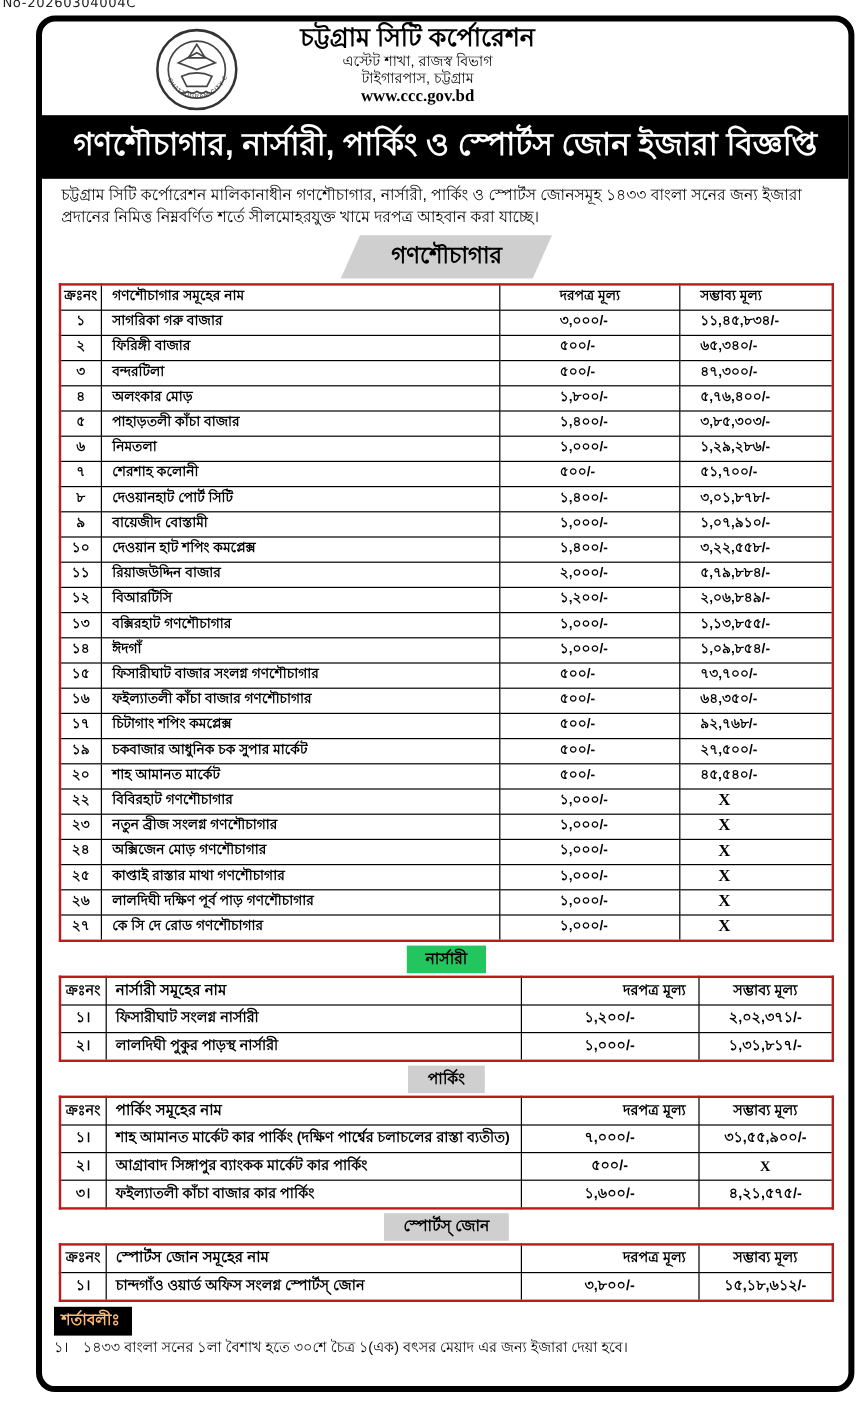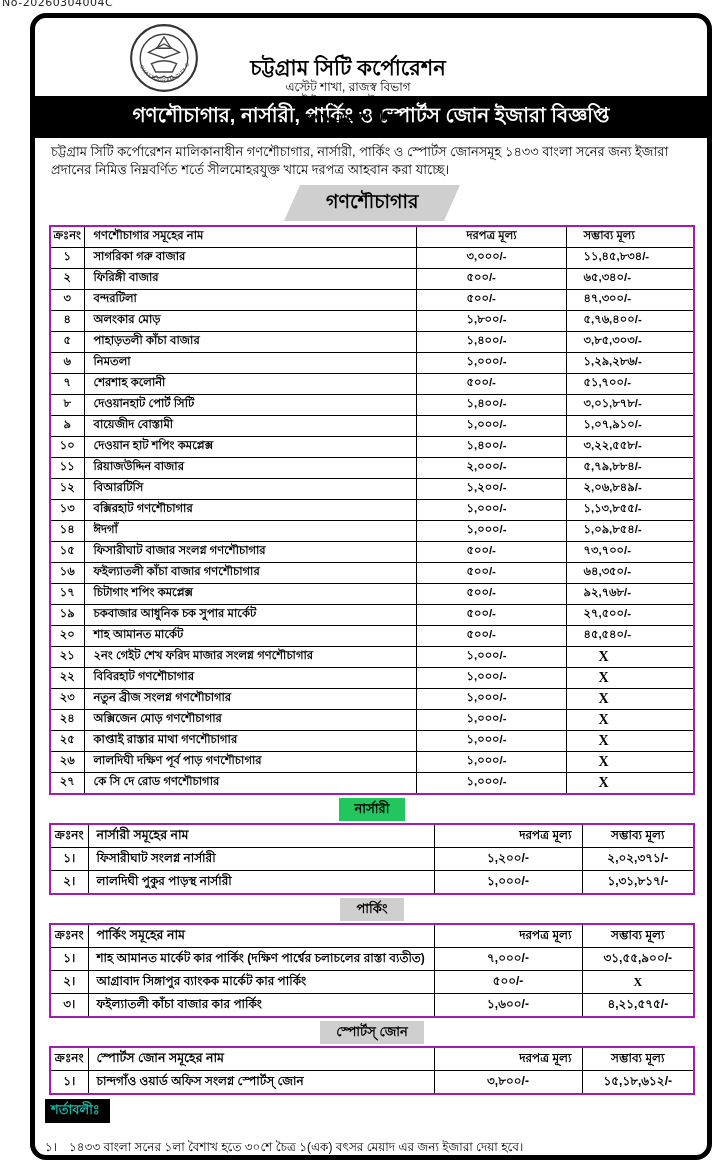--- a/index.html
+++ b/index.html
@@ -14,64 +14,64 @@
     font-family:"DejaVu Sans",sans-serif; letter-spacing:.5px;
   }
   .sheet {
     position:absolute; top:13px; left:30px; width:682px; height:1147px;
     border:5px solid #000; border-radius:16px; background:#fff;
     padding:2px 6px 4px 8px; overflow:hidden;
   }
   
   .hdr { position:relative; height:74px; }
   .logo { position:absolute; left:86px; top:3px; width:70px; height:70px; }
-  .hdr-text { position:absolute; left:160px; top:0; width:290px; text-align:center;margin-top:36px; }
+  .hdr-text { position:absolute; left:160px; top:0; width:290px; text-align:center; }
   .org { font-size:21px; font-weight:bold; line-height:24px; }
   .hline { font-size:12px; line-height:14px; }
   .web { font-size:14px; font-weight:bold; font-family:"Liberation Serif",serif; line-height:17px; }
   
   .banner {
-    background:#000; color:#fff; text-align:center; font-size:20px; font-weight:bold;
+    background:#000; color:#fff; text-align:center; font-size:26px; font-weight:bold;
     padding:4px 0 5px; margin:2px -6px 0 -8px;
   }
   .intro { font-size:13px; line-height:18px; padding:5px 8px 2px 8px; }
   
   .sec { margin:0 6px; }
   .sec-title-wrap { text-align:center; }
   .sec-title {
     display:inline-block; background:#cfcfcf; font-weight:bold; font-size:13px;
     padding:1px 16px; margin:3px 0 2px;
   }
   .sec.main .sec-title {
     font-size:19px; padding:2px 34px; transform:skewX(-24deg); margin:4px 0 4px;
   }
   .sec.main .sec-title > span { display:inline-block; transform:skewX(24deg); }
   
   table { width:100%; border-collapse:collapse; table-layout:fixed; }
   th,td { border:1.5px solid #000; font-size:11.5px; overflow:hidden; white-space:nowrap; }
-  table { border:2px solid #a21caf; }
+  table { border:2px solid #b91c1c; }
   .sec.main th, .sec.main td { height:17px; padding:0 0 1px 0; font-weight:bold; }
   .sec.main .c0 { width:34px; text-align:center; }
   .sec.main .c1 { text-align:left; padding-left:9px;margin-top:36px; }
   .sec.main .c2 { width:150px; text-align:left; padding-left:50px; }
   .sec.main .c3 { width:128px; text-align:left; padding-left:17px; }
   .sec.sub th, .sec.sub td { height:20px; padding:1px 0; font-weight:bold; font-size:12px; }
   .sec.sub .c0 { width:38px; text-align:center; }
   .sec.sub .c1 { text-align:left; padding-left:8px;margin-left:17px; }
   .sec.sub .c2 { width:148px; text-align:center; }
   .sec.sub .c3 { width:112px; text-align:center; }
   .sec.sub th.c2 { text-align:right; padding-right:10px; }
   .sec.sub th.c1 { font-size:12.5px; }
   td.xmark { font-family:"Liberation Serif",serif; font-size:14px; font-weight:bold; }
   .sec.main td.xmark { text-align:left; padding-left:32px; }
   
   .terms { margin:4px 2px 0 2px; }
   .terms-title {
-    display:inline-block; background:#000; color:#14b8a6; font-weight:bold;
-    font-size:13px; padding:1px 10px 2px 6px; margin-bottom:16px;
+    display:inline-block; background:#000; color:#fdba74; font-weight:bold;
+    font-size:13px; padding:1px 10px 2px 6px; margin-bottom:2px;
   }
   .term { display:flex; font-size:12px; line-height:15.5px; margin:1px 0; }
   .term-num { flex:0 0 24px; }
   .term-text { flex:1; }
 </style>
 </head>
 <body>
 
 <div class="topref">No-20260304004C</div>
 
@@ -225,26 +225,20 @@
               <td class="c2">৫০০/-</td>
               <td class="c3">২৭,৫০০/-</td>
             </tr>
             <tr>
               <td class="c0">২০</td>
               <td class="c1">শাহ আমানত মার্কেট</td>
               <td class="c2">৫০০/-</td>
               <td class="c3">৪৫,৫৪০/-</td>
             </tr>
             <tr>
-              <td class="c0">২১</td>
-              <td class="c1">২নং গেইট শেখ ফরিদ মাজার সংলগ্ন গণশৌচাগার</td>
-              <td class="c2">১,০০০/-</td>
-              <td class="c3 xmark">X</td>
-            </tr>
-            <tr>
               <td class="c0">২২</td>
               <td class="c1">বিবিরহাট গণশৌচাগার</td>
               <td class="c2">১,০০০/-</td>
               <td class="c3 xmark">X</td>
             </tr>
             <tr>
               <td class="c0">২৩</td>
               <td class="c1">নতুন ব্রীজ সংলগ্ন গণশৌচাগার</td>
               <td class="c2">১,০০০/-</td>
               <td class="c3 xmark">X</td>

